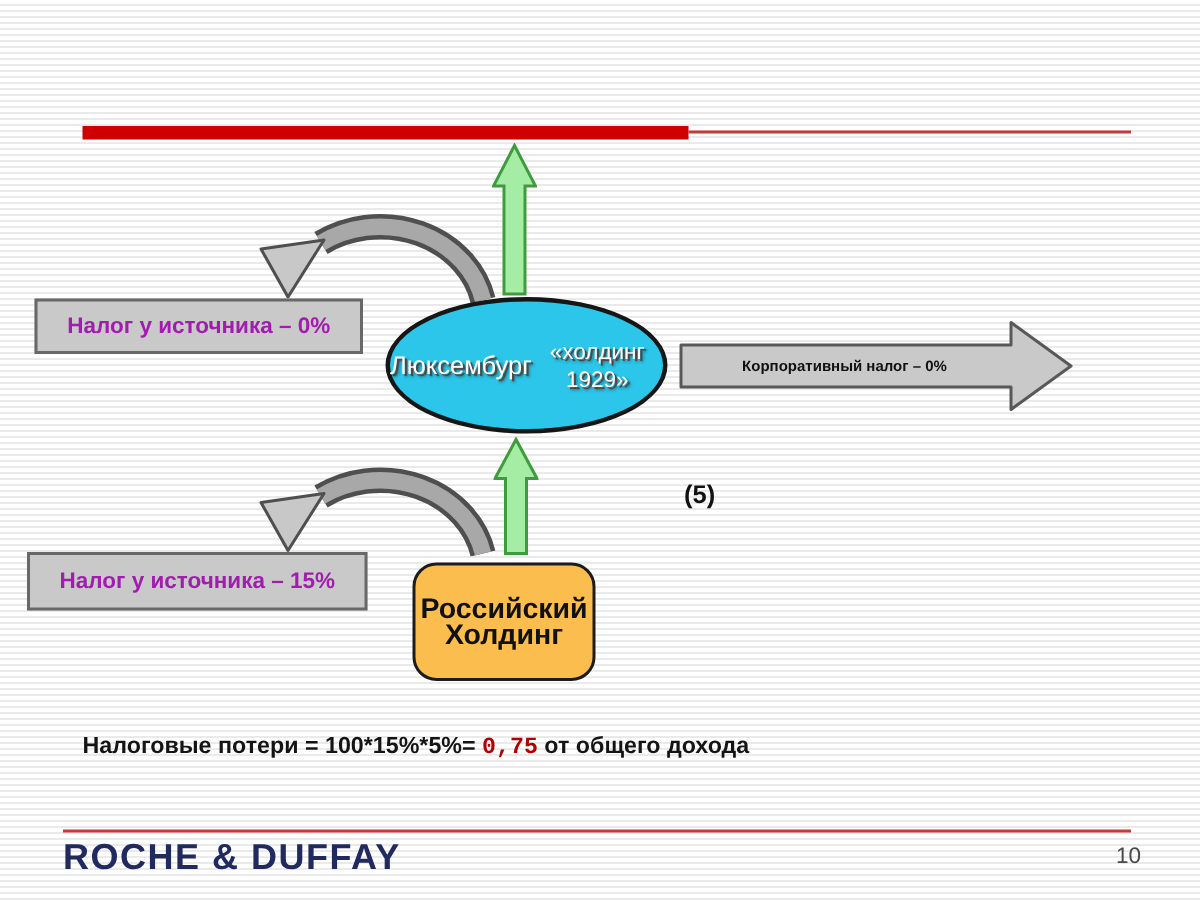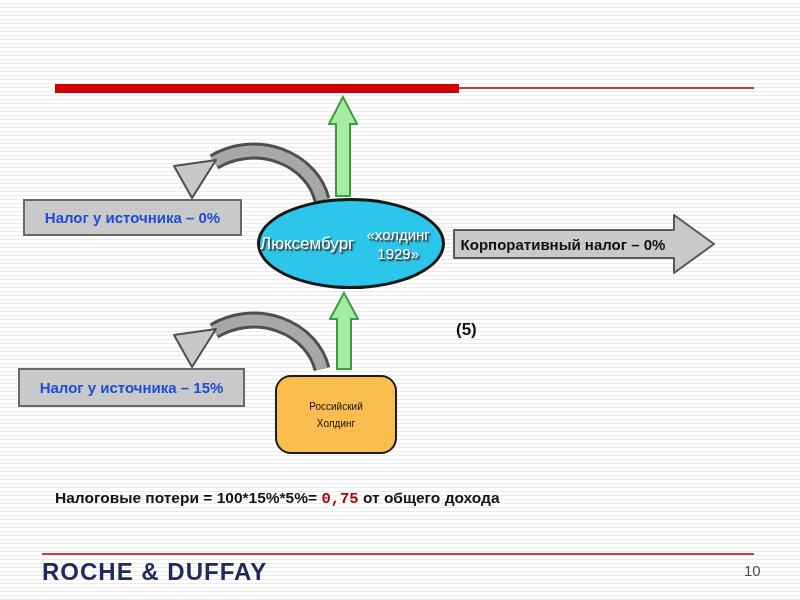--- a/index.html
+++ b/index.html
@@ -11,42 +11,42 @@
   .abs{position:absolute;}
   .slide-title{
     left:60px;top:25px;width:625px;
     font-size:20px;line-height:27px;font-weight:bold;color:#141414;
   }
   .title-bar{left:55px;top:84px;width:404px;height:9px;background:#ce0000;}
   .title-line{left:459px;top:87px;width:295px;height:2px;background:#c43a3a;}
   .gray-box{
     background:#c9c9c9;border:2px solid #686868;box-sizing:border-box;
     display:flex;align-items:center;justify-content:center;
-    font-size:15px;font-weight:bold;color:#1d4ed8;white-space:nowrap;
+    font-size:15px;font-weight:bold;color:#a21caf;white-space:nowrap;
   }
   .box-wht0{left:23px;top:199px;width:219px;height:37px;}
   .box-wht15{left:18px;top:368px;width:227px;height:39px;}
   .ellipse{
     left:257px;top:198px;width:188px;height:91px;border-radius:50%;
     background:#2bc6e9;border:3px solid #161616;box-sizing:border-box;
     display:flex;flex-direction:row;align-items:center;justify-content:space-between;
     color:#fff;font-weight:normal;text-align:center;z-index:3;
     text-shadow:1.5px 1.5px 0 #4a4a4a,2px 2px 2px rgba(30,30,30,.55);
   }
   .ellipse .l1{font-size:17px;line-height:21px;}
   .ellipse .l2{font-size:15px;line-height:19px;}
   .orange-box{
     left:275px;top:375px;width:122px;height:79px;border-radius:16px;
     background:#fbbe4e;border:2px solid #1c1c1c;box-sizing:border-box;
     display:flex;flex-direction:column;align-items:center;justify-content:center;
-    font-size:10px;line-height:17px;font-weight:normal;color:#111;text-align:center;z-index:3;
+    font-size:19px;line-height:17px;font-weight:bold;color:#111;text-align:center;z-index:3;
   }
   .block-arrow-text{
     left:456px;top:231px;width:214px;height:27px;line-height:27px;text-align:center;
-    font-size:15px;font-weight:bold;color:#111;white-space:nowrap;z-index:2;
+    font-size:10px;font-weight:bold;color:#111;white-space:nowrap;z-index:2;
   }
   .note5{left:456px;top:320px;font-size:17px;font-weight:bold;color:#111;}
   .formula{left:55px;top:489px;font-size:15.5px;font-weight:bold;color:#141414;white-space:pre-wrap;}
   .formula .hl{color:#b30000;font-family:Liberation Mono, monospace;}
   .footer-line{left:42px;top:553px;width:712px;height:2px;background:#c93a3a;z-index:1;}
   .logo{left:42px;top:558px;font-size:24px;font-weight:800;letter-spacing:1px;color:#202a5e;z-index:2;}
   .watermark{left:603px;top:527px;display:flex;align-items:center;opacity:.88;z-index:2;}
   .watermark .wm-text{font-size:29px;color:#59625b;margin-left:5px;letter-spacing:.5px;}
   .page-num{left:718px;top:562px;font-size:15px;color:#4a4a4a;margin-left:26px;}
   svg{display:block;}

